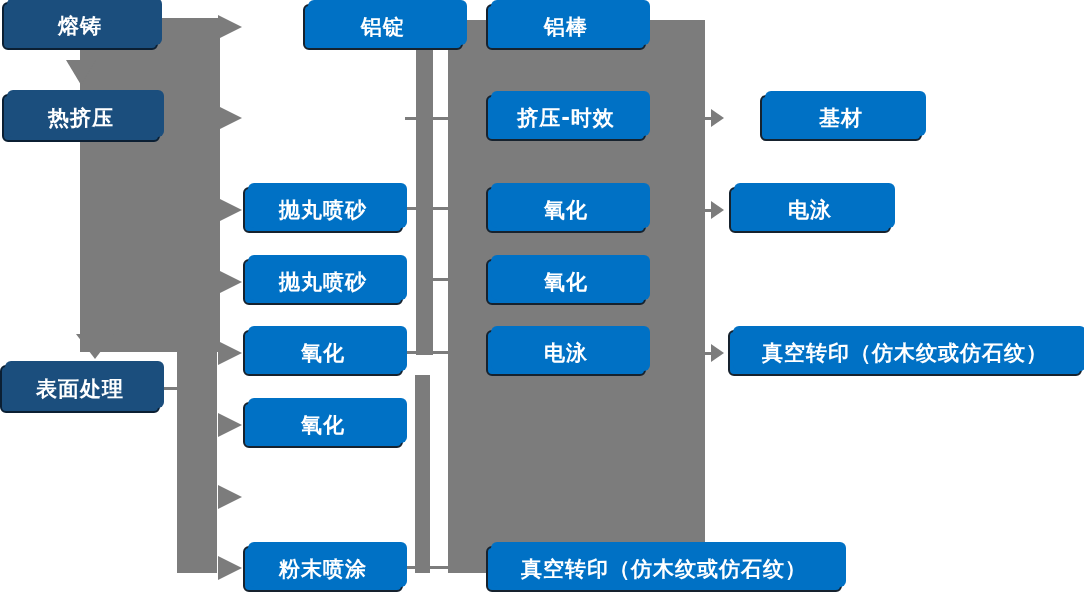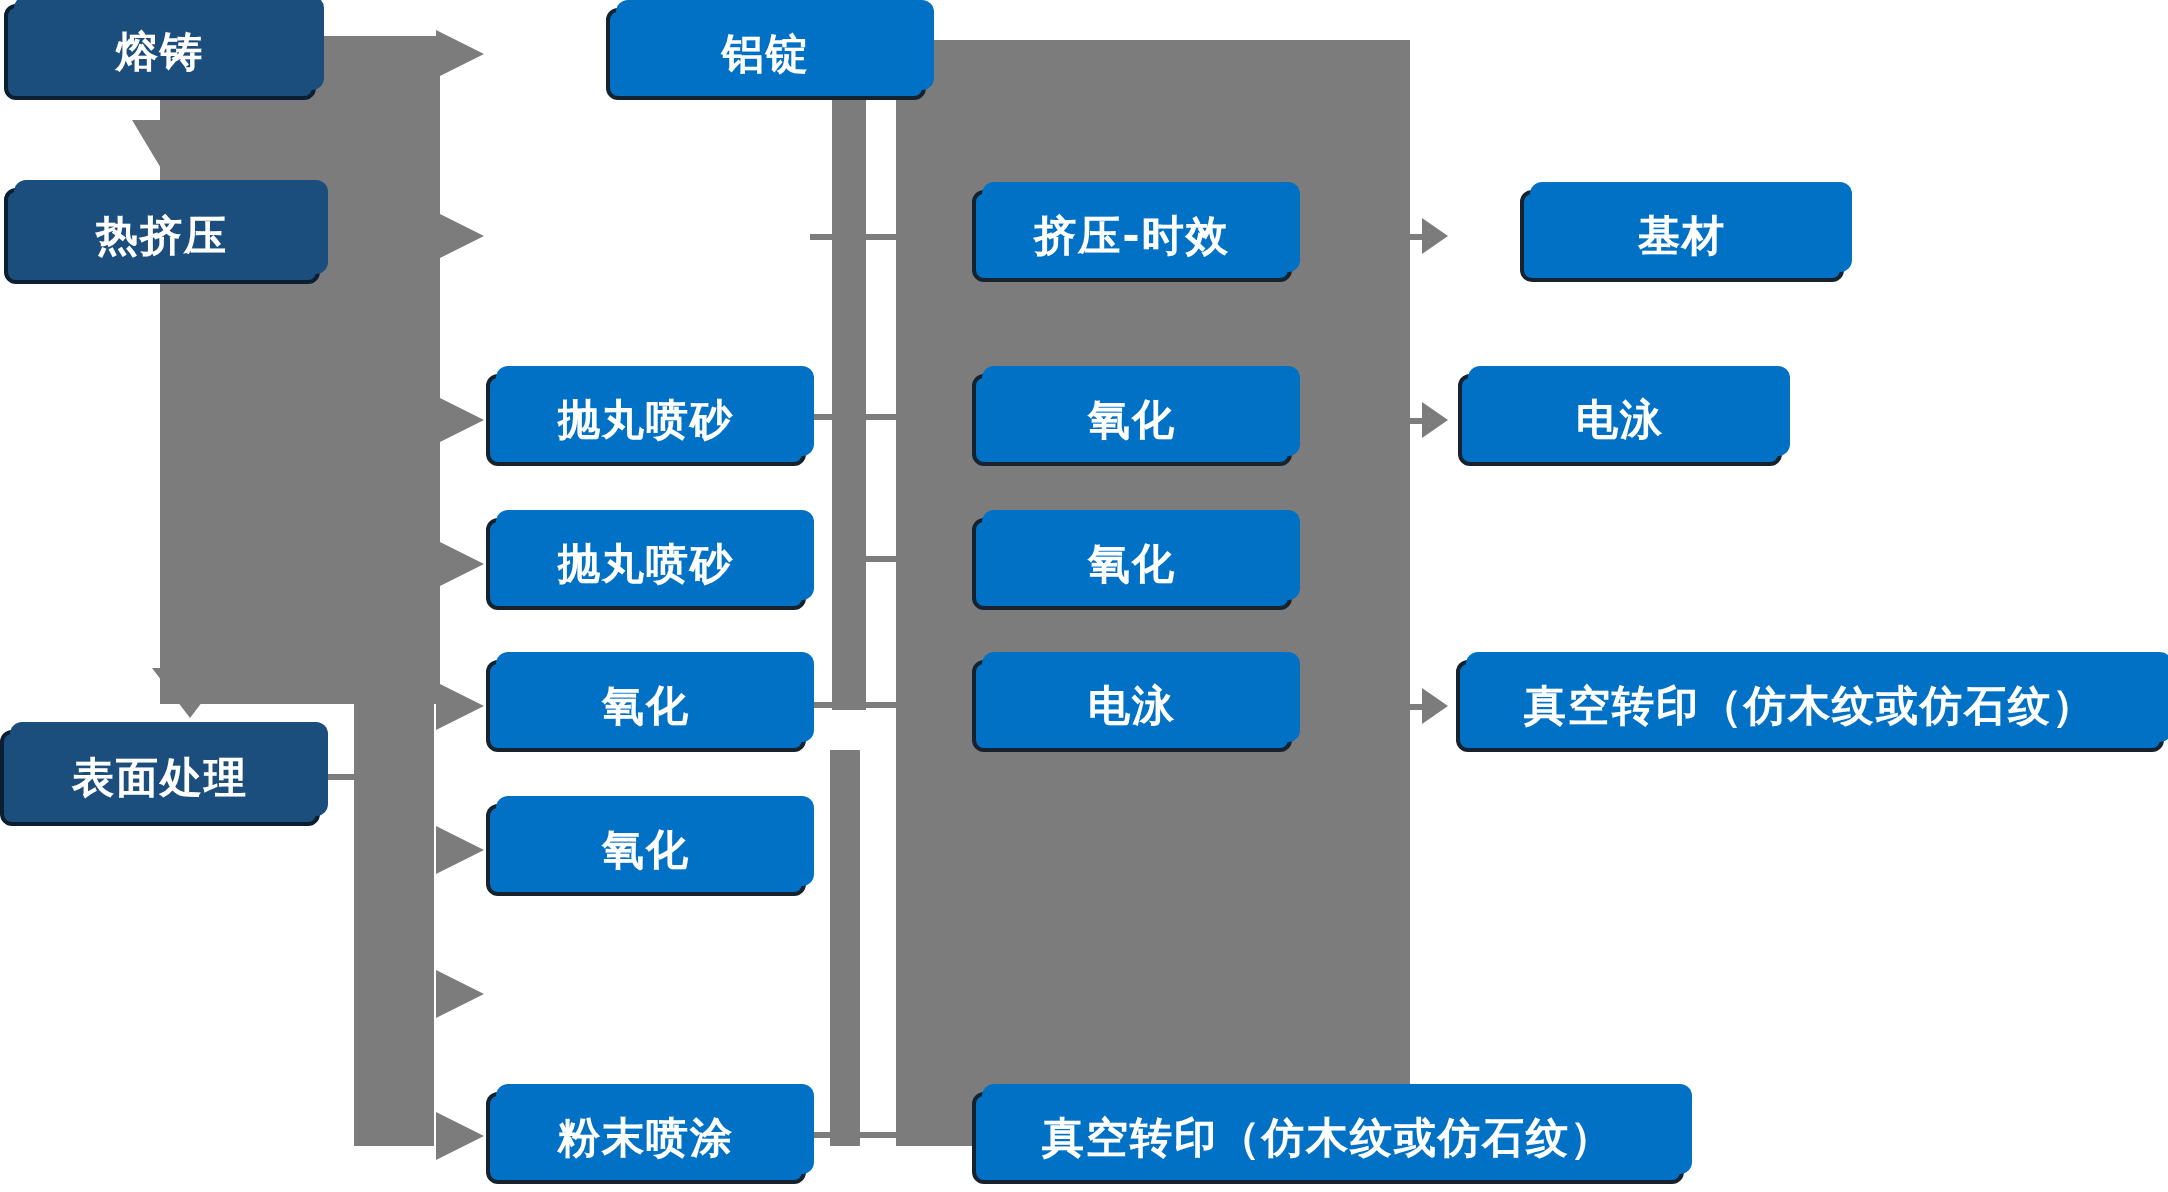--- a/index.html
+++ b/index.html
@@ -99,20 +99,21 @@
   <div class="node navy" style="left:2px;top:94px;width:158px;height:48px;">热挤压</div>
   <div class="node navy" style="left:0px;top:365px;width:160px;height:48px;">表面处理</div>
 
   <div class="node blue" style="left:259px;top:4px;width:160px;height:46px;margin-left:44px;">铝锭</div>
   <div class="node blue" style="left:243px;top:187px;width:160px;height:46px;">抛丸喷砂</div>
   <div class="node blue" style="left:243px;top:259px;width:160px;height:46px;">抛丸喷砂</div>
   <div class="node blue" style="left:243px;top:330px;width:160px;height:46px;">氧化</div>
   <div class="node blue" style="left:243px;top:402px;width:160px;height:46px;">氧化</div>
   <div class="node blue" style="left:243px;top:546px;width:160px;height:46px;">粉末喷涂</div>
 
+  <div class="node blue" style="left:486px;top:4px;width:160px;height:46px;">铝棒</div>
   <div class="node blue" style="left:486px;top:95px;width:160px;height:46px;">挤压-时效</div>
   <div class="node blue" style="left:486px;top:187px;width:160px;height:46px;">氧化</div>
   <div class="node blue" style="left:486px;top:259px;width:160px;height:46px;">氧化</div>
   <div class="node blue" style="left:486px;top:330px;width:160px;height:46px;">电泳</div>
   <div class="node blue" style="left:486px;top:546px;width:356px;height:46px;">真空转印（仿木纹或仿石纹）</div>
 
   <div class="node blue" style="left:729px;top:95px;width:162px;height:46px;margin-left:31px;">基材</div>
   <div class="node blue" style="left:729px;top:187px;width:162px;height:46px;">电泳</div>
   <div class="node blue" style="left:728px;top:330px;width:354px;height:46px;">真空转印（仿木纹或仿石纹）</div>
 

